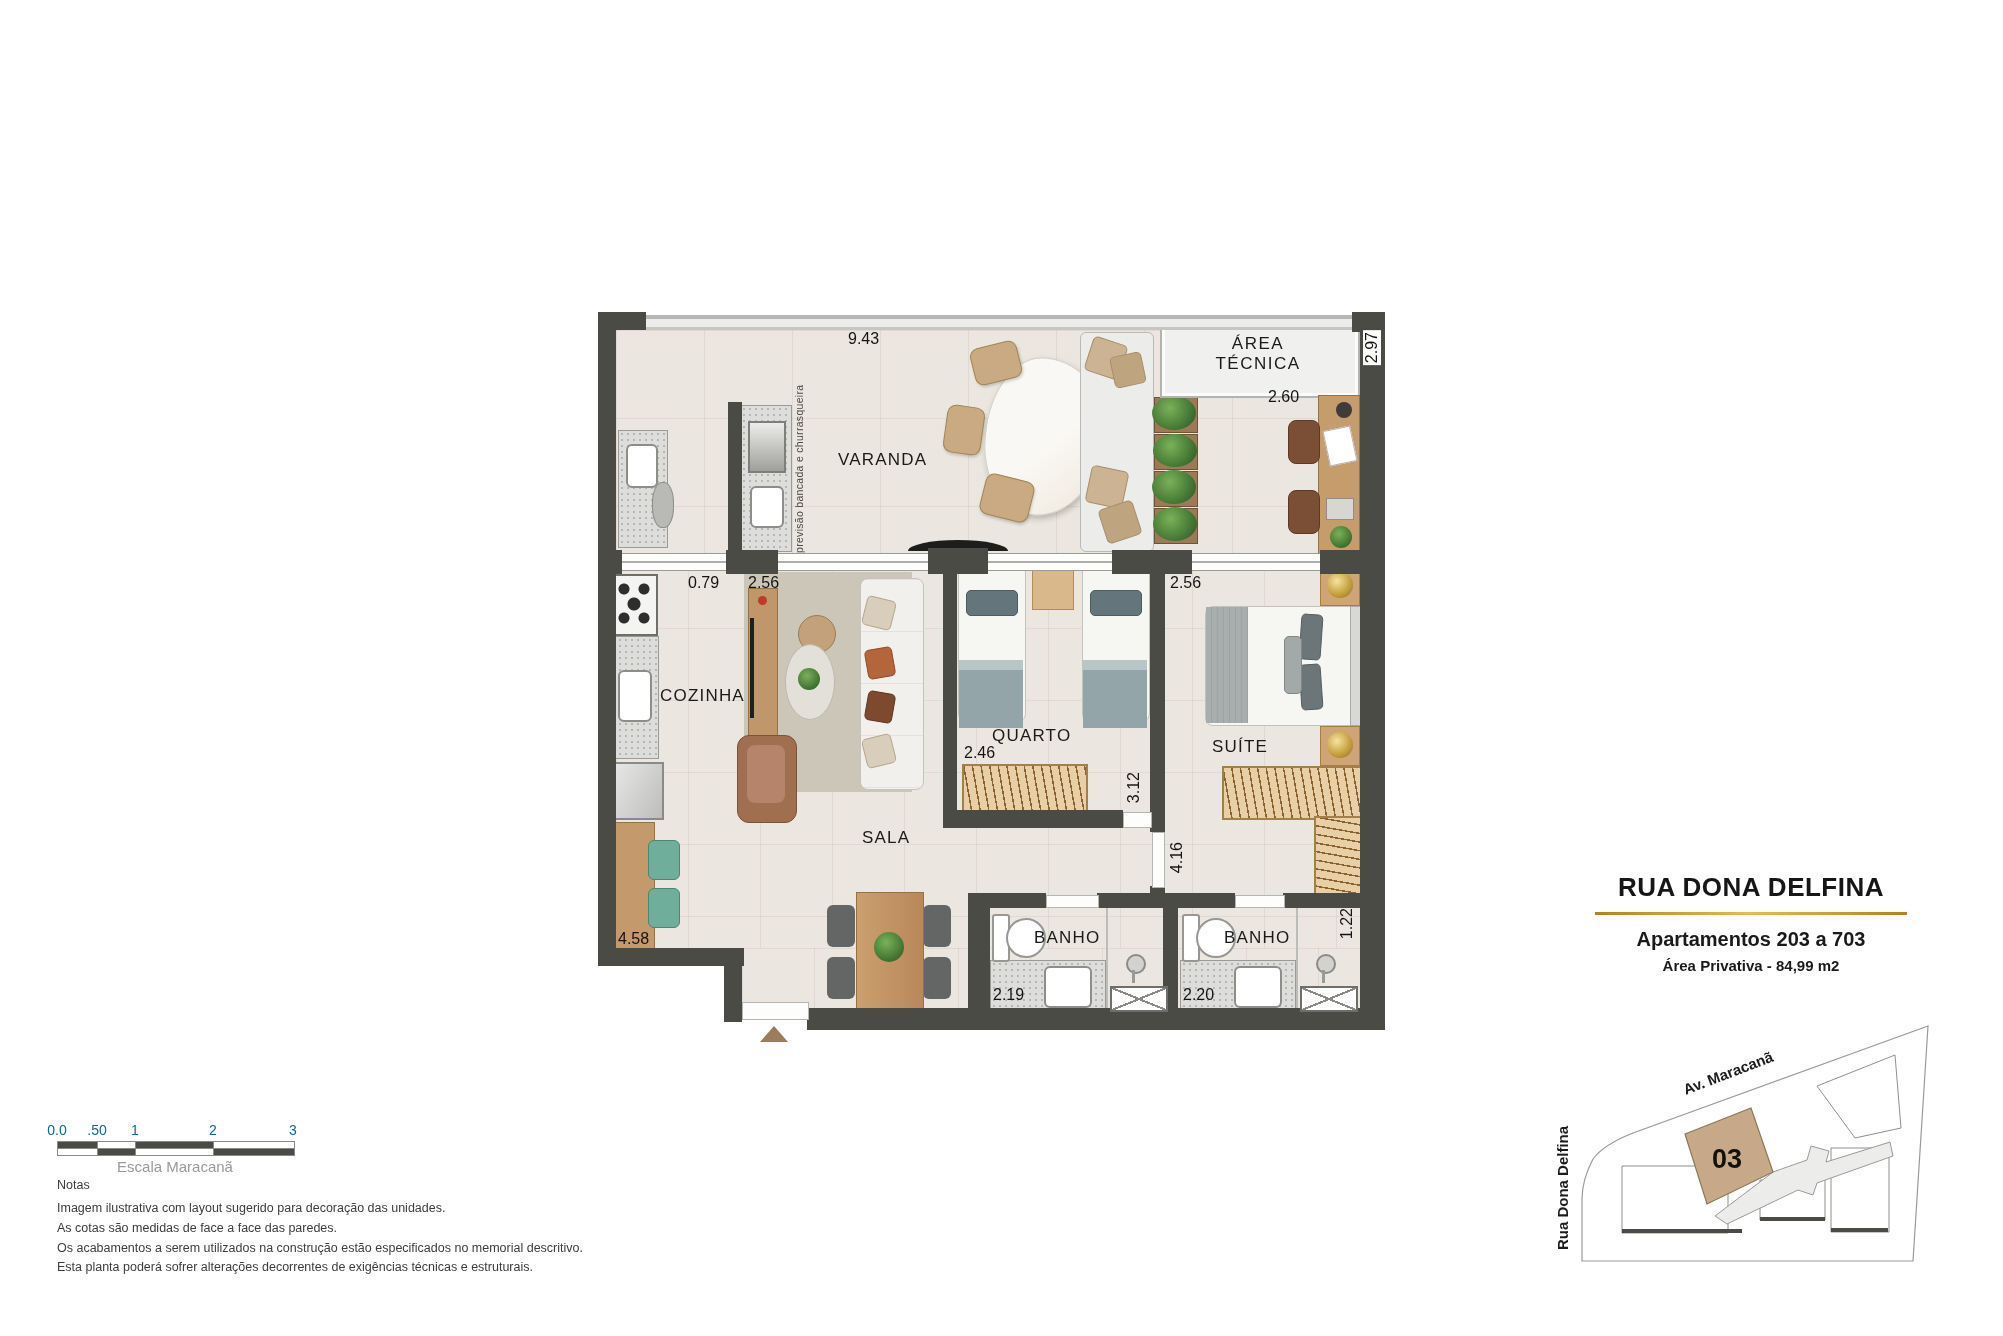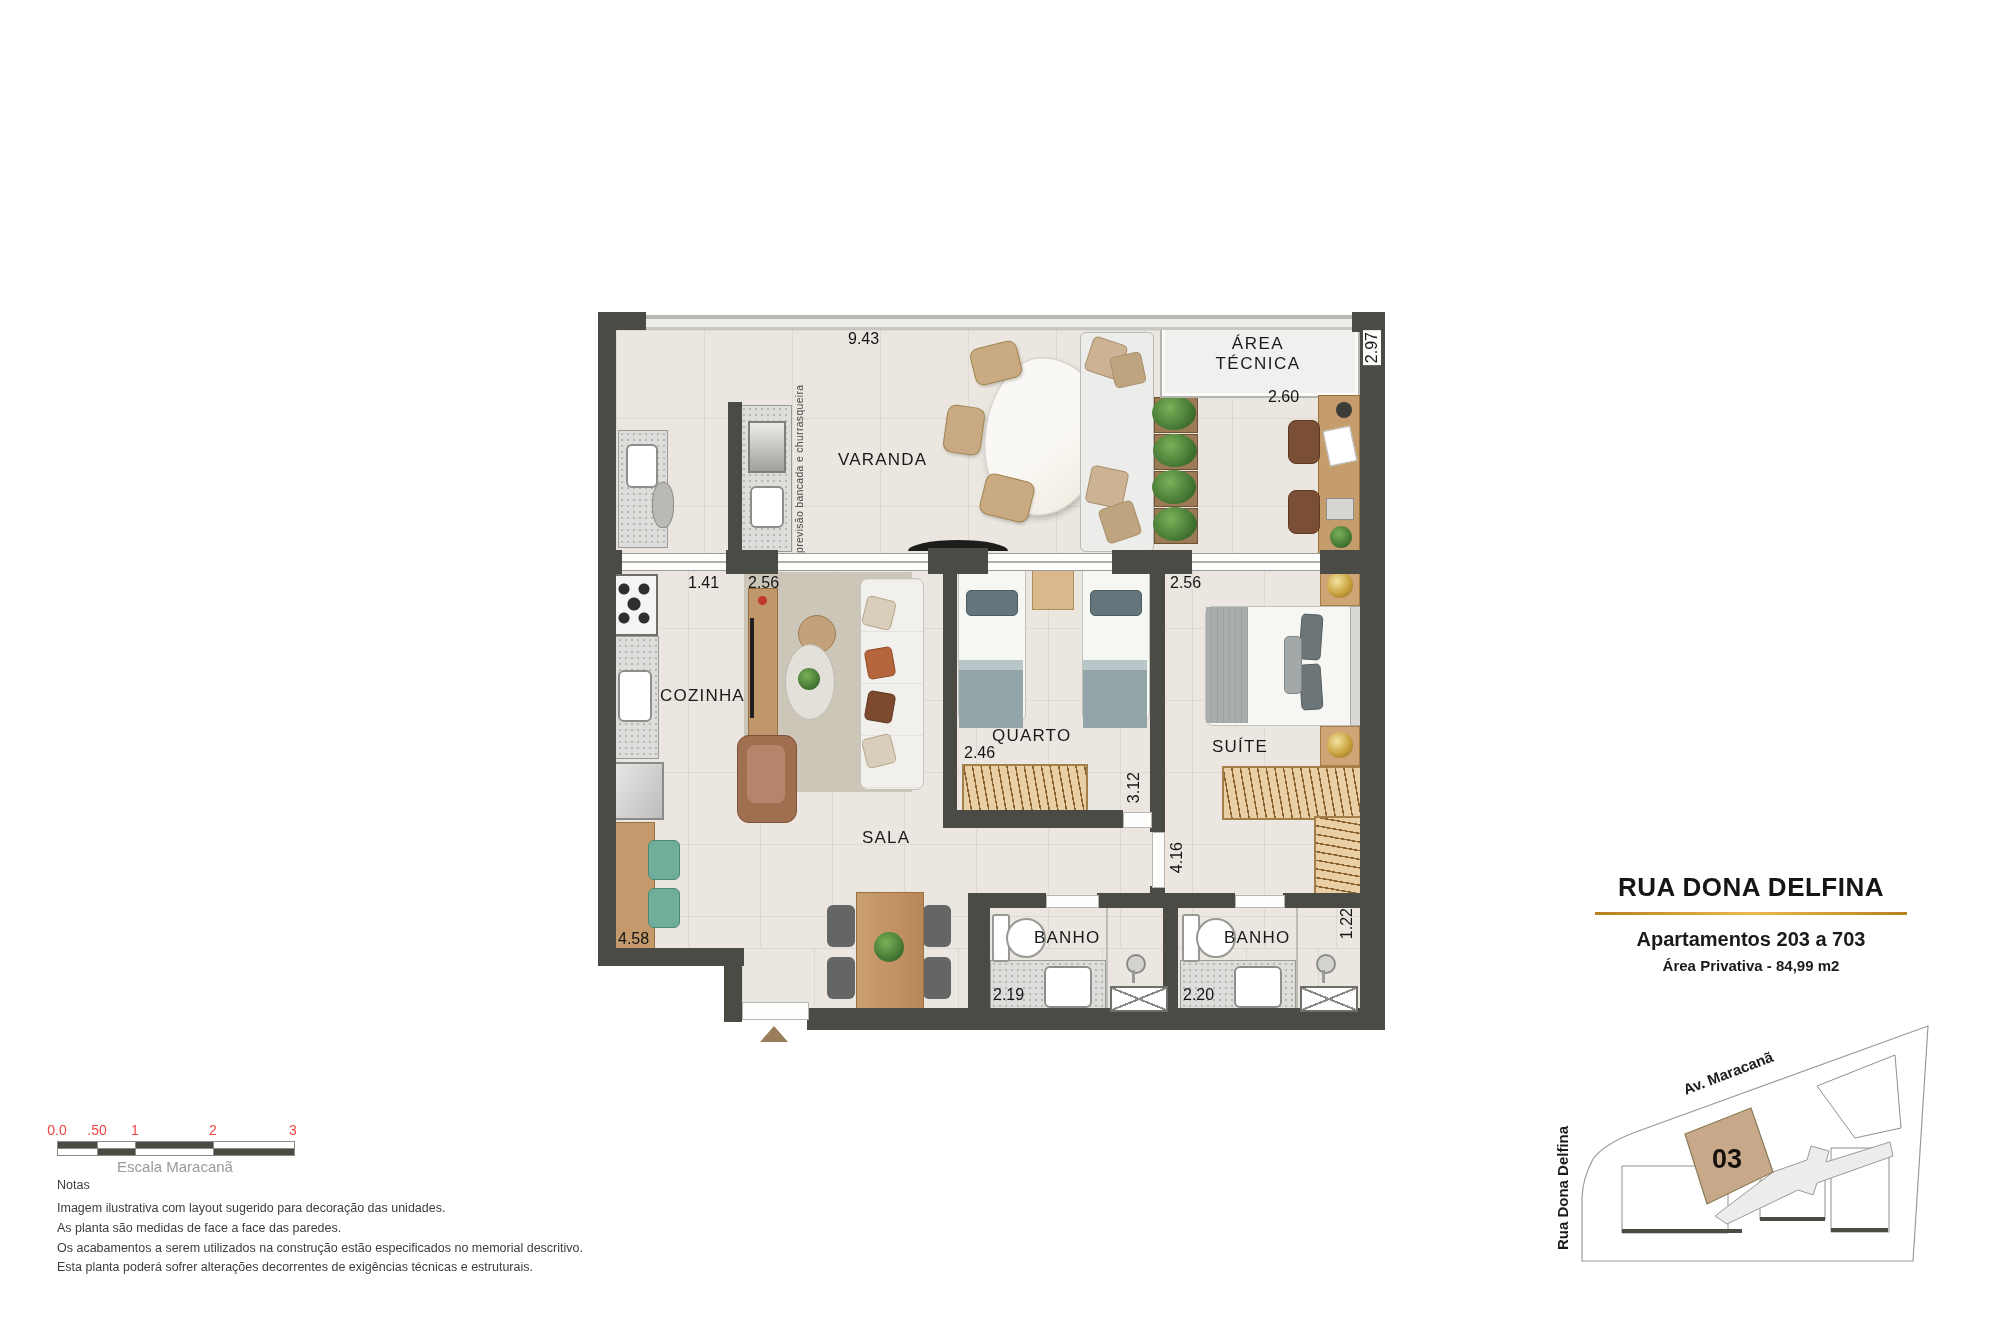--- a/index.html
+++ b/index.html
@@ -45,21 +45,21 @@
   .shower-stem{position:absolute;width:3px;height:13px;background:#9a9a96;}
   .arrow-up{position:absolute;width:0;height:0;border-left:14px solid transparent;border-right:14px solid transparent;border-bottom:16px solid #9b7d5c;}
   
   .title-block{position:absolute;left:1595px;top:872px;width:312px;text-align:center;}
   .title-block h1{margin:0;font-size:26px;font-weight:bold;letter-spacing:.5px;color:#161616;}
   .gold-rule{height:3px;margin:9px 0 13px 0;background:linear-gradient(90deg,#b97f1e,#e9b94e 50%,#b97f1e);}
   .apts{font-size:20px;font-weight:bold;color:#1a1a1a;}
   .area-line{margin-top:6px;font-size:15px;font-weight:bold;color:#1a1a1a;}
   
   .scalebar{position:absolute;left:40px;top:1122px;width:270px;height:56px;}
-  .tick{position:absolute;top:0;font-size:14px;color:#ef4444;transform:translateX(-50%);}
+  .tick{position:absolute;top:0;font-size:14px;color:#0369a1;transform:translateX(-50%);}
   .seg{position:absolute;height:6px;border:1px solid #8a8a86;}
   .seg.dark{background:#4b4b46;} .seg.light{background:#fff;}
   .scale-caption{position:absolute;top:36px;left:60px;width:150px;text-align:center;font-size:15px;color:#9a9a9a;}
   
   .notes{position:absolute;left:57px;top:1178px;width:545px;font-size:12.5px;color:#3d3d3d;}
   .notes .head{margin-bottom:9px;}
   .notes .line{margin-bottom:5px;line-height:1.18;}
   .tv{position:absolute;background:#1d1d1b;border-radius:50%/100% 100% 0 0;}
 </style>
 </head>
@@ -232,21 +232,21 @@
   <div class="lbl" style="left:660px;top:686px;text-align:right;">COZINHA</div>
   <div class="lbl" style="left:862px;top:828px;">SALA</div>
   <div class="lbl" style="left:992px;top:726px;">QUARTO</div>
   <div class="lbl" style="left:1212px;top:737px;">SUÍTE</div>
   <div class="lbl" style="left:1034px;top:928px;">BANHO</div>
   <div class="lbl" style="left:1224px;top:928px;">BANHO</div>
 
   <div class="dim" style="left:848px;top:330px;">9.43</div>
   <div class="vdim" style="left:1363px;top:330px;background:#fdfdfc;padding:2px 0;">2.97</div>
   <div class="dim" style="left:1268px;top:388px;">2.60</div>
-  <div class="dim" style="left:688px;top:574px;">1.41</div>
+  <div class="dim" style="left:688px;top:574px;">0.79</div>
   <div class="dim" style="left:748px;top:574px;">2.56</div>
   <div class="dim" style="left:1170px;top:574px;">2.56</div>
   <div class="dim" style="left:964px;top:744px;">2.46</div>
   <div class="vdim" style="left:1125px;top:772px;">3.12</div>
   <div class="vdim" style="left:1168px;top:842px;">4.16</div>
   <div class="dim" style="left:618px;top:930px;">4.58</div>
   <div class="dim" style="left:993px;top:986px;">2.19</div>
   <div class="dim" style="left:1183px;top:986px;">2.20</div>
   <div class="vdim" style="left:1338px;top:908px;">1.22</div>
 
@@ -286,18 +286,18 @@
     <div class="seg light" style="left:17px;top:26px;width:40px;"></div>
     <div class="seg dark" style="left:57px;top:26px;width:38px;"></div>
     <div class="seg light" style="left:95px;top:26px;width:78px;"></div>
     <div class="seg dark" style="left:173px;top:26px;width:80px;"></div>
     <div class="scale-caption">Escala Maracanã</div>
   </div>
 
   <div class="notes">
     <div class="head">Notas</div>
     <div class="line">Imagem ilustrativa com layout sugerido para decoração das unidades.</div>
-    <div class="line">As planta são medidas de face a face das paredes.</div>
+    <div class="line">As cotas são medidas de face a face das paredes.</div>
     <div class="line">Os acabamentos a serem utilizados na construção estão especificados no memorial descritivo.</div>
     <div class="line">Esta planta poderá sofrer alterações decorrentes de exigências técnicas e estruturais.</div>
   </div>
 
 </div>
 
 </body></html>

